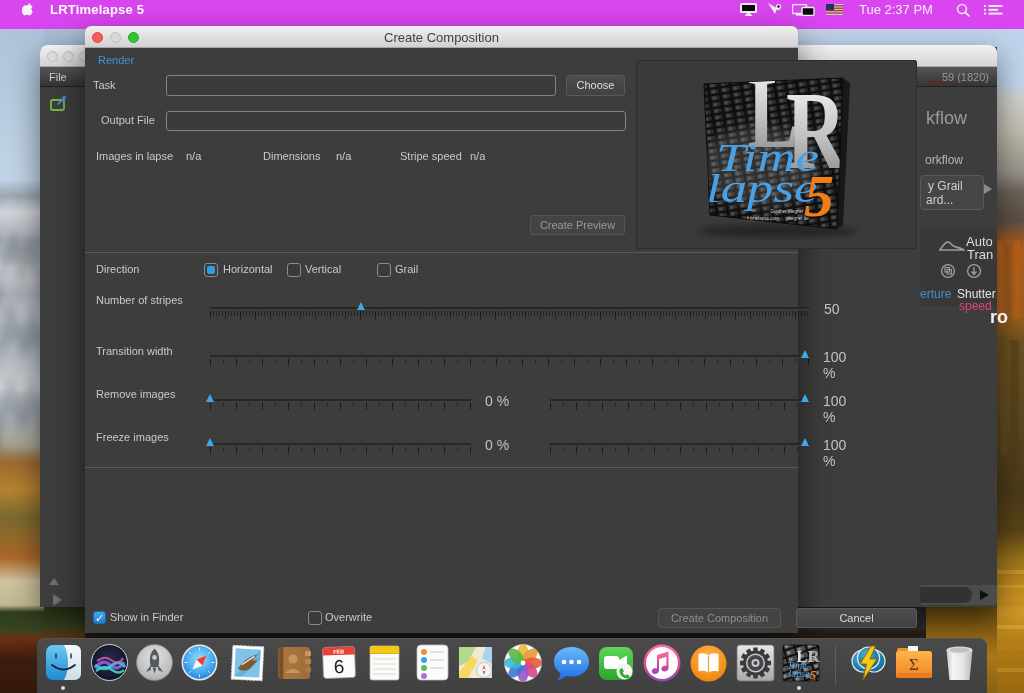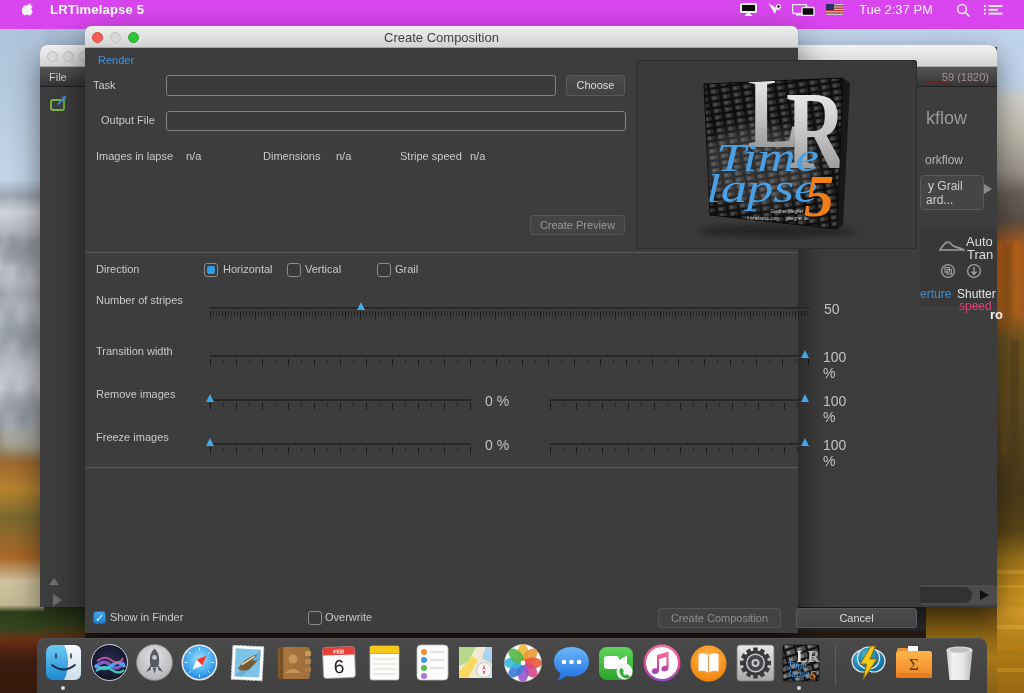--- a/index.html
+++ b/index.html
@@ -169,21 +169,21 @@
   <svg class="abs" style="z-index:5;left:901px;top:218px;" width="40" height="16" viewBox="0 0 40 16">
     <circle cx="7" cy="8" r="6.4" fill="none" stroke="#9f9f9f" stroke-width="1.3"></circle>
     <rect x="4" y="4.5" width="4.5" height="4.5" fill="none" stroke="#9f9f9f" stroke-width="1.1"></rect>
     <rect x="6" y="6.5" width="4.5" height="4.5" fill="none" stroke="#9f9f9f" stroke-width="1.1"></rect>
     <circle cx="33" cy="8" r="6.4" fill="none" stroke="#9f9f9f" stroke-width="1.3"></circle>
     <path d="M33 4 L33 11 M30.5 8.5 L33 11.5 L35.5 8.5" fill="none" stroke="#9f9f9f" stroke-width="1.3"></path>
   </svg>
   <span class="abs" style="left:880px;top:242px;color:#3f8fd0;font-size:12px;">erture</span>
   <span class="abs" style="left:917px;top:242px;color:#e5e5e5;font-size:12px;">Shutter</span>
   <span class="abs" style="left:919px;top:254px;color:#e0447a;font-size:12px;">speed</span>
-  <span class="abs" style="left:950px;top:262px;color:#f0f0f0;font-size:13px;font-weight:bold;">ro</span>
+  <span class="abs" style="left:950px;top:262px;color:#f0f0f0;font-size:18px;font-weight:bold;">ro</span>
 
   <div class="abs" style="left:880px;top:540px;width:77px;height:20px;background:#4c4c4c;border-radius:3px;"></div>
   <div class="abs" style="left:880px;top:542px;width:52px;height:16px;background:#323232;border-radius:0 8px 8px 0;"></div>
   <div class="abs" style="left:940px;top:545px;width:0;height:0;border-top:5px solid transparent;border-bottom:5px solid transparent;border-left:9px solid #111;"></div>
 </div>
 
 <div class="abs" style="left:85px;top:26px;width:713px;height:607px;border-radius:6px 6px 0 0;
      background:#3d3d3d;box-shadow:0 14px 34px rgba(0,0,0,.55);z-index:3;">
 
   <div class="abs" style="left:0;top:0;width:100%;height:21px;border-radius:6px 6px 0 0;

